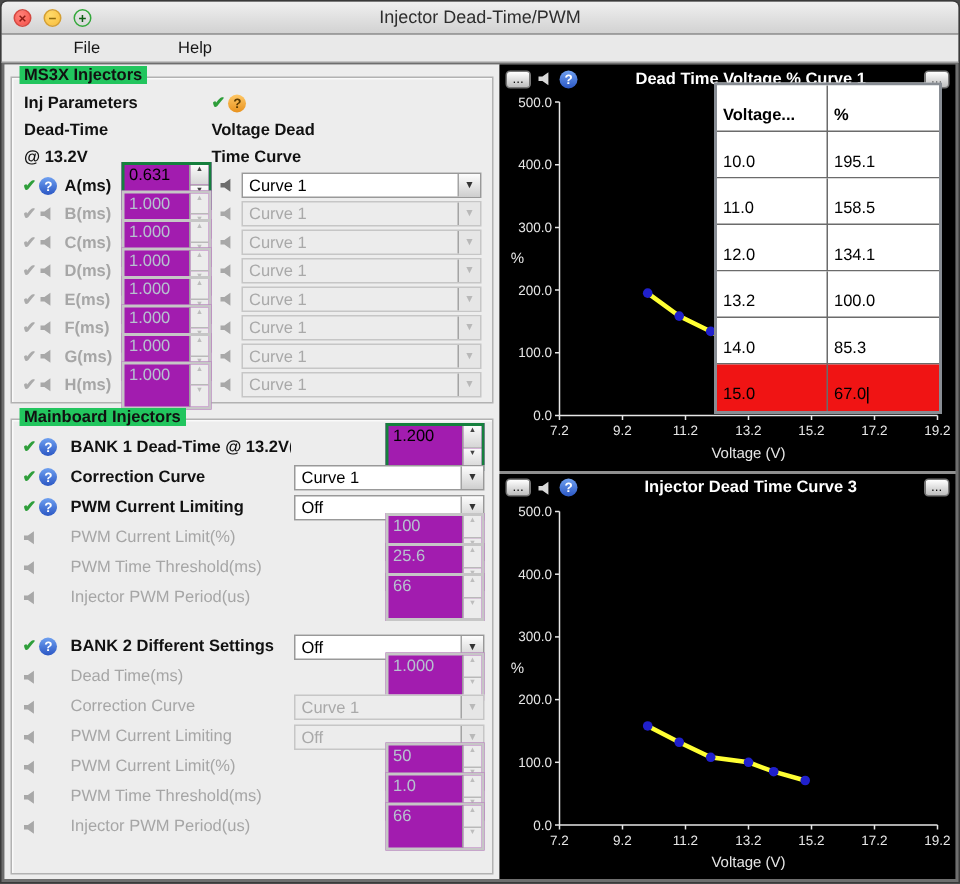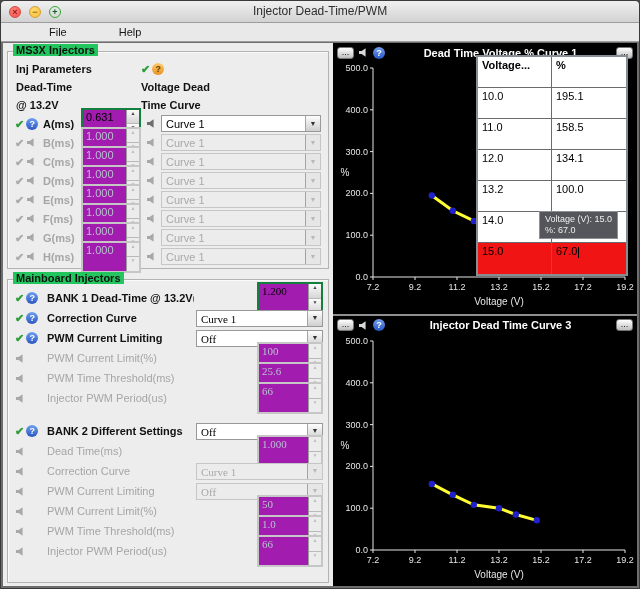--- a/index.html
+++ b/index.html
@@ -38,21 +38,21 @@
   
   .param-row { display: flex; align-items: center; height: 19px; font-size: 11px; gap: 2px; padding-left: 2px; }
   .icon-slot { width: 26px; display: flex; align-items: center; gap: 2px; flex: none; }
   .icon-slot2 { width: 16px; display: flex; align-items: center; flex: none; justify-content: center; }
   .row-label { width: 36px; flex: none; font-weight: bold; color: #111; }
   .param-row.disabled .row-label { color: #a6a6a6; }
   .mb-row { display: flex; align-items: center; height: 20px; font-size: 11px; gap: 2px; padding-left: 2px; }
   .mb-row .icon-slot { width: 30px; }
   .mb-label { flex: 1; font-weight: bold; color: #111; white-space: nowrap; overflow: hidden; }
   .mb-row.disabled .mb-label { color: #a6a6a6; font-weight: normal; }
-  .mb-ctrl { width: 127px; flex: none; display: flex; justify-content: flex-end; font-family: Liberation Serif, serif; }
+  .mb-ctrl { width: 127px; flex: none; display: flex; justify-content: flex-end; }
   .mb-ctrl .selectbox { width: 127px; }
   .mb-ctrl .spinbox { width: 66px; }
   .mb-gap { height: 13px; }
   
   .spinbox { display: flex; width: 60px; height: 32px; border: 2px solid #15803d; background: #a21caf; flex: none; }
   .spin-value { flex: 1; font-size: 11px; padding: 1px 2px 0 3px; color: #000; overflow: hidden; white-space: nowrap; }
   .spin-btns { width: 13px; display: flex; flex-direction: column; border-left: 1px solid #9b9b9b; }
   .spin-btn { flex: 1; font-size: 5px; line-height: 7px; text-align: center; color: #444; background: linear-gradient(#fbfbfb, #d6d6d6); }
   .spin-btn:first-child { border-bottom: 1px solid #b9b9b9; }
   .spinbox.disabled { border-color: #c6c6c6; }
@@ -73,21 +73,21 @@
   .icon-help.orange { background: linear-gradient(#ffc866, #e8921e); color: #5c3a00; }
   .icon-speaker { flex: none; }
   
   .chart-head { height: 18px; display: flex; align-items: center; gap: 4px; padding: 2px 4px 1px 4px; }
   .dots-btn { width: 17px; height: 12px; border: 1px solid #767676; border-radius: 3px; background: linear-gradient(#ffffff, #bdbdbd); font-size: 9px; line-height: 8px; text-align: center; color: #111; flex: none; cursor: default; }
   .chart-title { flex: 1; text-align: center; font-size: 11px; font-weight: bold; color: #fff; white-space: nowrap; overflow: hidden; }
   svg { display: block; }
   
   .curve-table { position: absolute; top: 12px; right: 9px; border: 2px solid #888d94; background: #fff; }
   .ct-row { display: flex; }
-  .ct-cell { width: 74px; height: 31px; font-size: 11px; line-height: 16px; padding: 0 4px; border-right: 1px solid #6b6b6b; border-bottom: 1px solid #6b6b6b; color: #000; background: #fff; white-space: nowrap; overflow: hidden; }
+  .ct-cell { width: 74px; height: 31px; font-size: 11px; line-height: 16px; padding: 12px 4px; border-right: 1px solid #6b6b6b; border-bottom: 1px solid #6b6b6b; color: #000; background: #fff; white-space: nowrap; overflow: hidden; }
   .ct-cell:last-child { border-right: none; }
   .ct-row:last-child .ct-cell { border-bottom: none; }
   .ct-hcell { font-weight: bold; }
   .ct-row.selected .ct-cell { background: #f01414; }
   .caret { display: inline-block; width: 1px; height: 11px; background: #000; vertical-align: middle; margin-left: 1px; }
   
   .chart-tooltip { position: absolute; left: 206px; top: 168px; background: #54565b; border: 1px solid #8e9095; padding: 2px 5px; font-size: 9px; color: #efefef; line-height: 11px; white-space: nowrap; }
 </style>
 </head>
 <body>
@@ -607,24 +607,20 @@
             </div>
             <div class="ct-row">
               <span class="ct-cell"><span>14.0</span></span>
               <span class="ct-cell"><span>85.3</span></span>
             </div>
             <div class="ct-row selected">
               <span class="ct-cell"><span>15.0</span></span>
               <span class="ct-cell"><span>67.0</span><span class="caret"></span></span>
             </div>
           </div>
-          <div class="chart-tooltip">
-            <div>Voltage (V): 15.0</div>
-            <div>%: 67.0</div>
-          </div>
         </div>
       <div class="chart-panel" id="chart1">
           <div class="chart-head">
             <span class="dots-btn">...</span>
             <svg width="11" height="11" viewBox="0 0 11 11" class="icon-speaker">
               <path d="M1 4 H3.6 L7.6 1.2 V9.8 L3.6 7 H1 Z" fill="#d8d8d8"></path>
             </svg>
             <span class="icon-help">?</span>
             <span class="chart-title">Injector Dead Time Curve 3</span>
             <span class="dots-btn">...</span>

